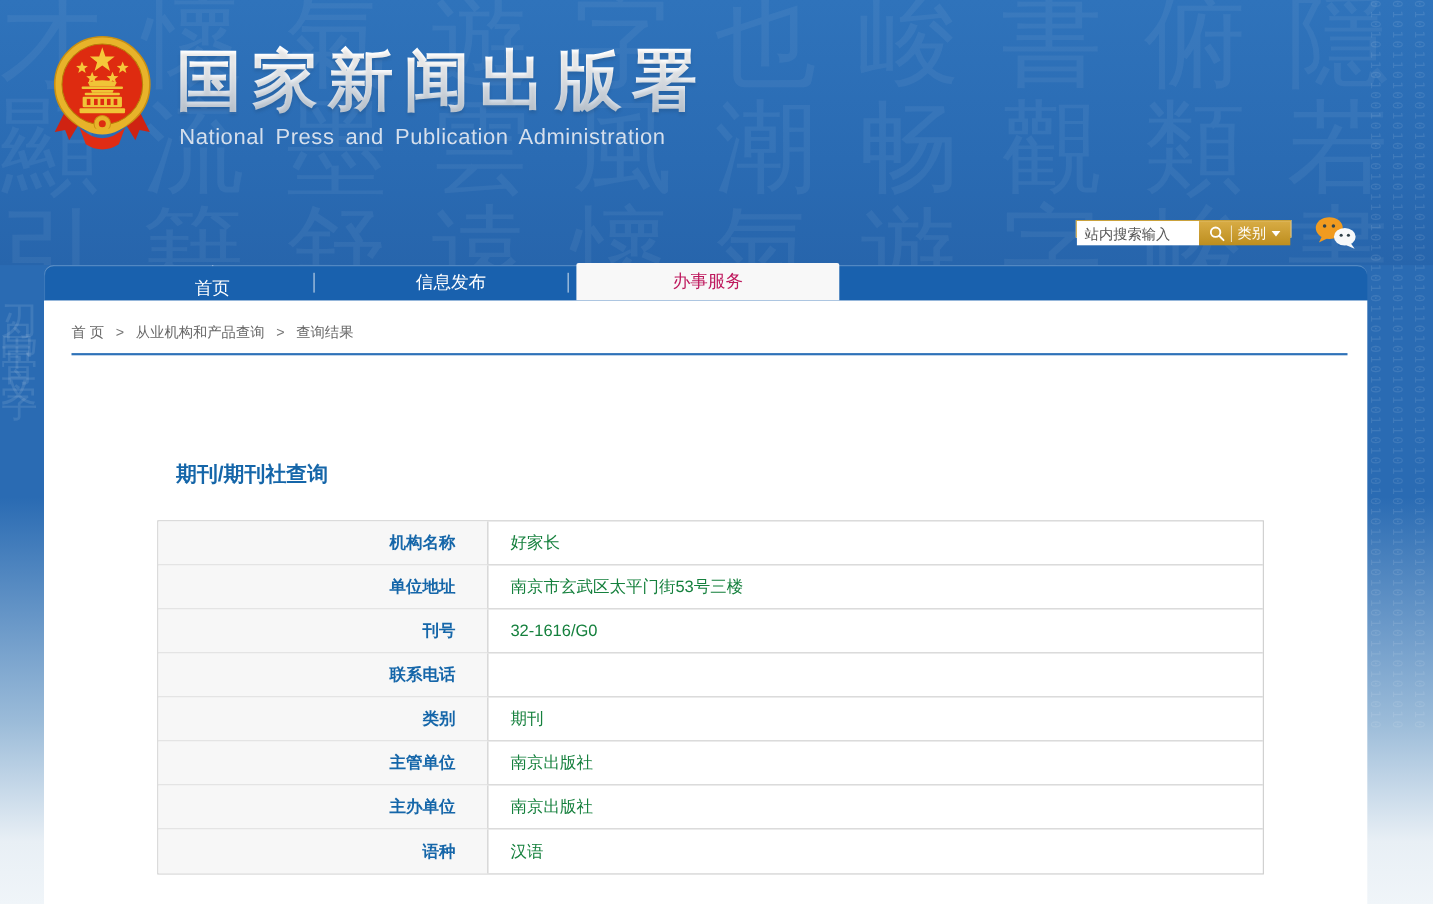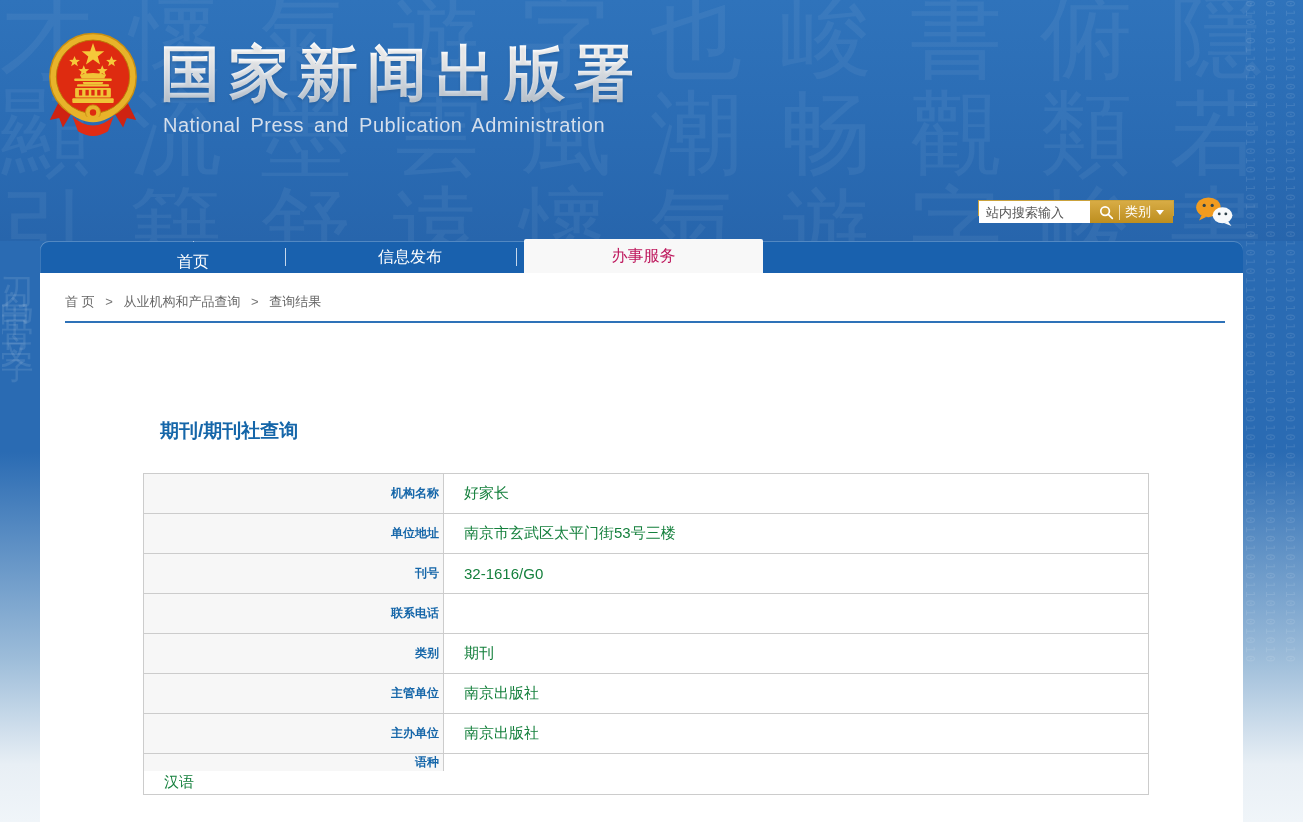--- a/index.html
+++ b/index.html
@@ -66,24 +66,24 @@
   .content { position:absolute; left:40px; top:273px; width:1203px; height:549px; background:#ffffff; z-index:2; }
   .breadcrumb { position:absolute; left:25px; top:20px; font-size:13px; color:#666; }
   .breadcrumb .crumb { color:#666; cursor:pointer; }
   .breadcrumb .crumb-sep { margin:0 7px; color:#777; }
   .blue-rule { position:absolute; left:25px; top:48px; width:1160px; height:2px; background:#2e72b8; }
 
   .section-title { position:absolute; left:120px; top:145px; font-size:19px; font-weight:bold; color:#1566a9; }
 
   .info-table { position:absolute; left:103px; top:200px; width:1006px; border:1px solid #cccccc; }
   .t-row { display:flex; height:40px; border-bottom:1px solid #cccccc; }
-  .t-row:last-child { border-bottom:none;flex-direction:column; }
+  .t-row:last-child { border-bottom:none; }
   .t-label { width:300px; background:#f7f7f7; border-right:1px solid #cccccc; color:#1566a9;
-    font-weight:bold; font-size:12px; display:flex; align-items:center; justify-content:flex-end;
-    padding-right:4px; }
+    font-weight:bold; font-size:15px; display:flex; align-items:center; justify-content:flex-end;
+    padding-right:29px; }
   .t-value { flex:1; display:flex; align-items:center; padding-left:20px; font-size:15px; color:#15803d; }
 </style>
 </head>
 <body>
 
 <div class="page">
 
   <div class="header">
     <div class="header-texture">才懷氣遊字也峻書俯隱顯流墨雲風潮畅觀類若引籍舒遠懷氣遊字峻書俯隱顯流墨雲風潮畅觀類若引</div>
 

